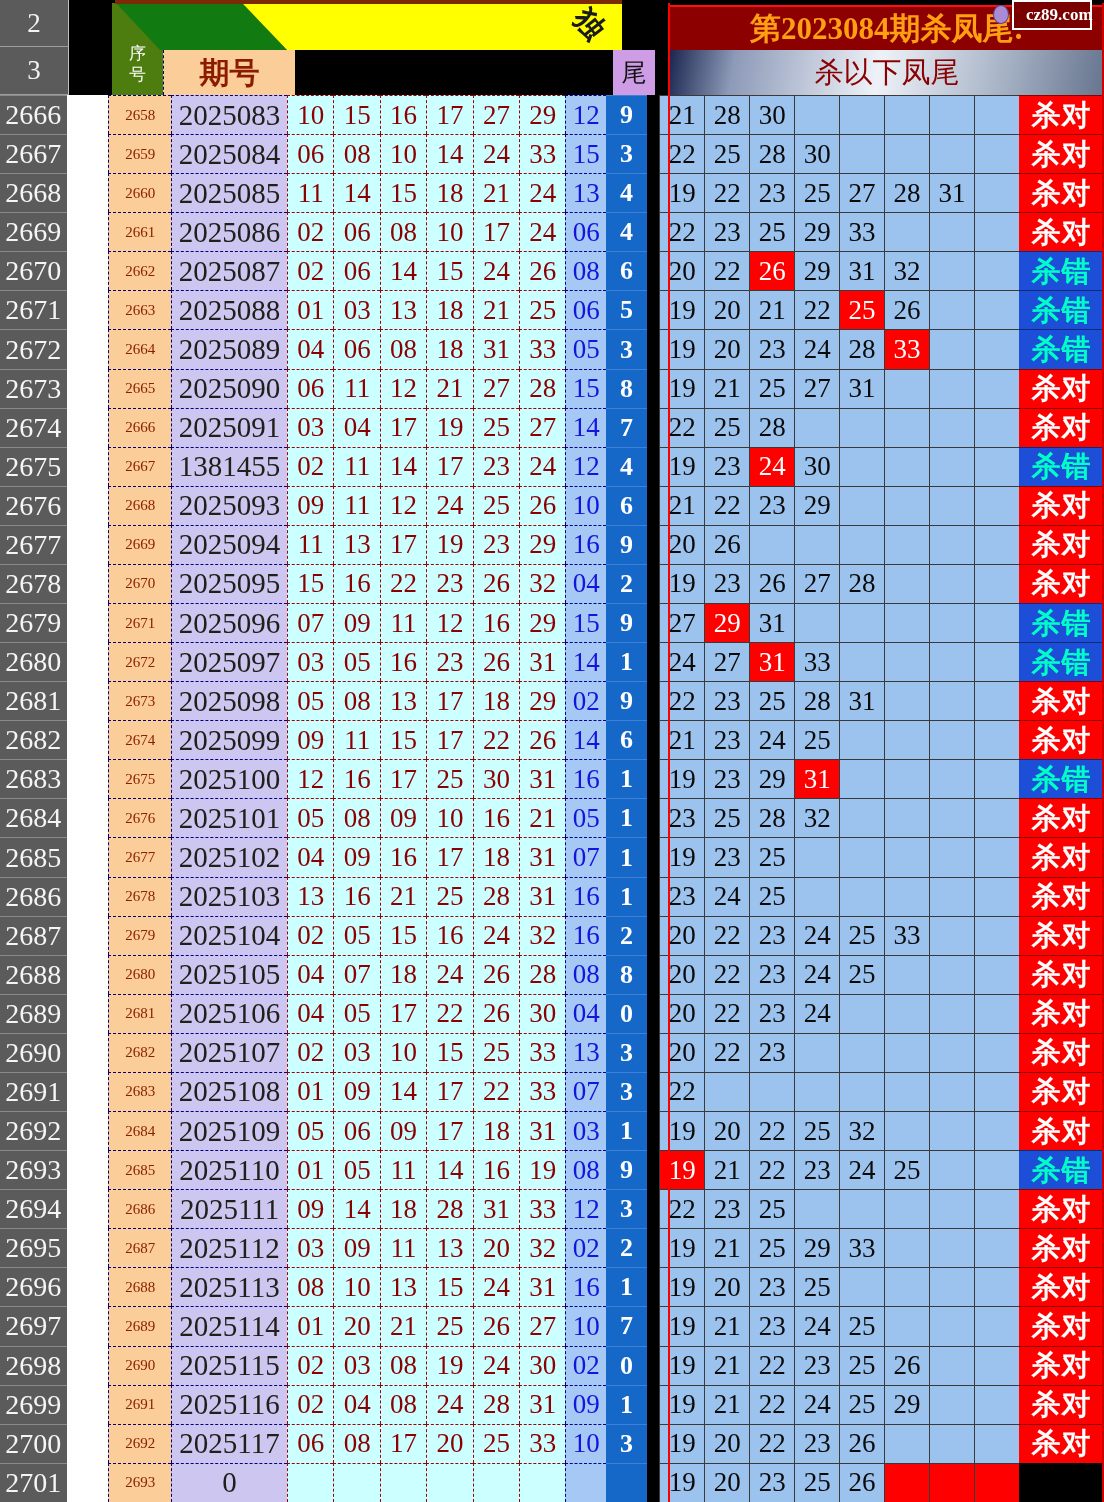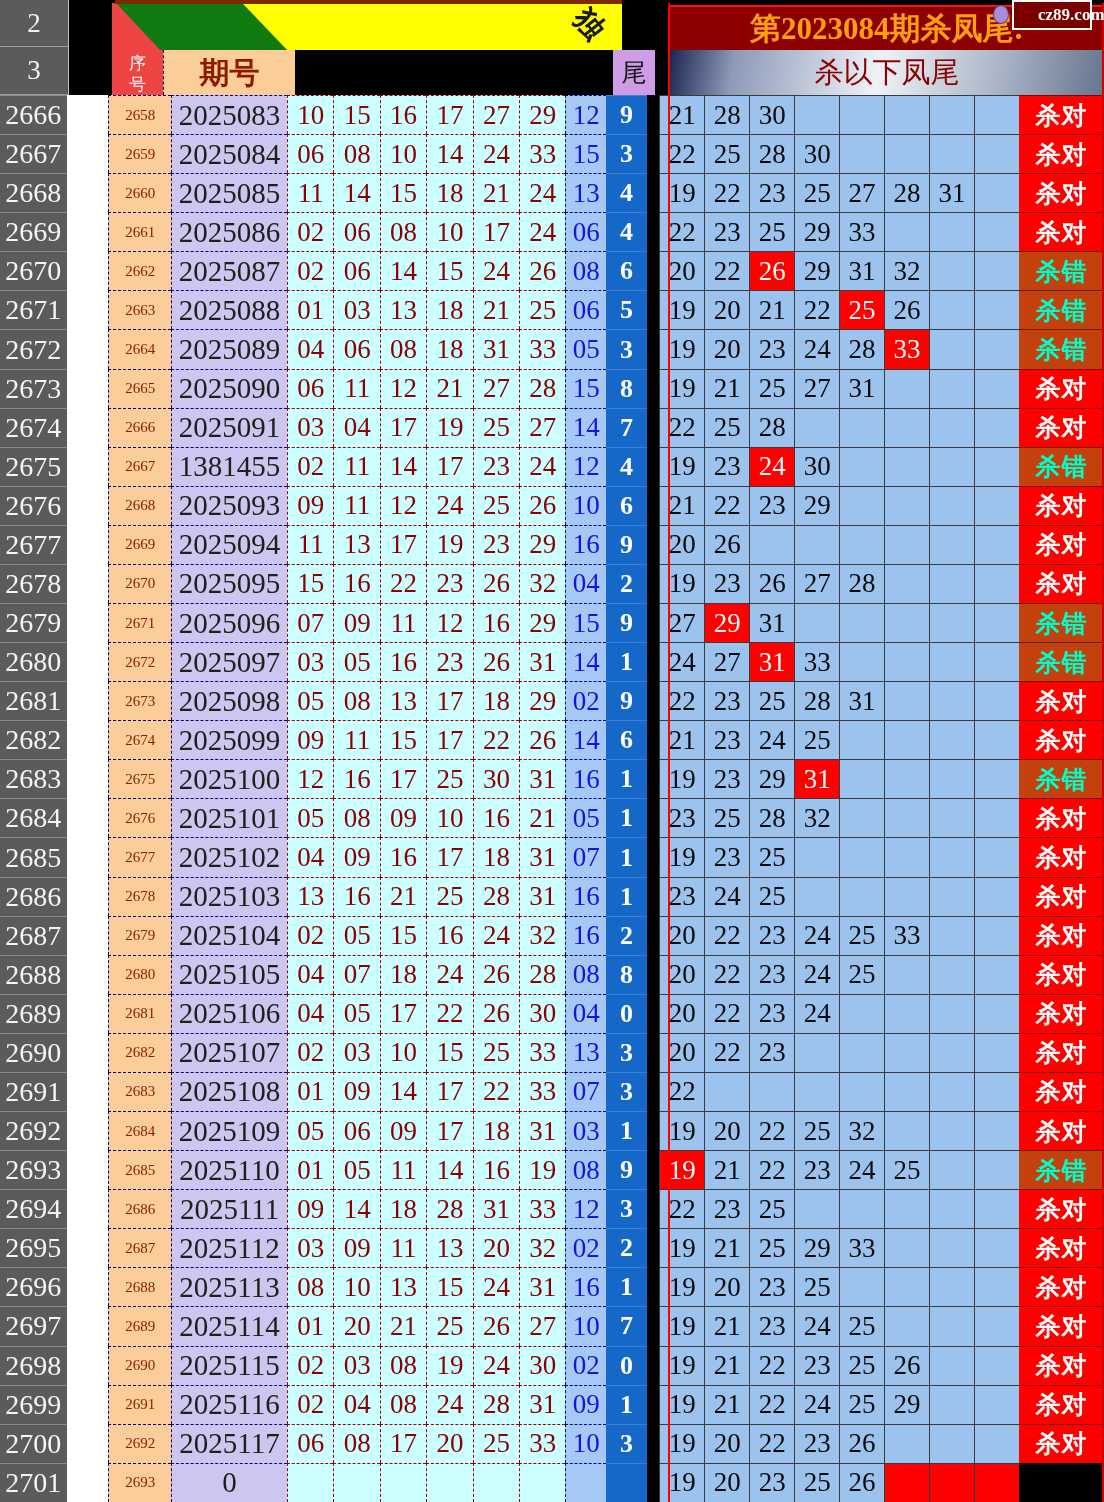--- a/index.html
+++ b/index.html
@@ -13,41 +13,41 @@
               border-bottom:1px solid #9d9d9d;border-right:1px solid #bfbfbf;}
   
   .banner{left:112px;top:0;width:510px;height:50px;}
   .banner-line{position:absolute;left:3px;top:0;width:507px;height:4px;background:#7B2A05;}
   .banner-green{position:absolute;left:0;top:4px;width:510px;height:46px;background:#117A11;
                 clip-path:polygon(5px 0,131px 0,175px 46px,48px 46px);}
   .banner-yellow{position:absolute;left:0;top:4px;width:510px;height:46px;background:#FFFF00;
                 clip-path:polygon(131px 0,510px 0,510px 46px,175px 46px);}
   .banner-glyph{position:absolute;left:462px;top:4px;font-size:30px;color:#1a1a1a;
                 transform:rotate(52deg);font-weight:bold;}
-  .seq-hdr{left:112px;top:3px;width:51px;height:92px;background:#ef4444;z-index:0;
-           display:flex;align-items:flex-end;justify-content:center;padding-bottom:0;}
+  .seq-hdr{left:112px;top:3px;width:51px;height:92px;background:#4d7c0f;z-index:0;
+           display:flex;align-items:flex-end;justify-content:center;padding-bottom:10px;}
   .seq-hdr span{display:block;width:19px;color:#fff;font-size:17px;line-height:21px;
                 word-break:break-all;text-align:center;}
   .period-hdr{left:163px;top:50px;width:132px;height:45px;background:#FBCD98;color:#8B1A00;
               font-weight:bold;font-size:30px;border-left:1px dashed #000080;}
   .ball-hdrs{left:283px;top:50px;width:330px;height:45px;display:flex;}
   .ball-hdr{width:48px;height:45px;background:#1568C8;color:#FFFFFF;font-size:25px;
             display:flex;align-items:center;justify-content:center;
             border-right:1px solid #0d4c96;box-sizing:border-box;}
   .ball-hdr.blue-lbl{width:42px;color:#00FFFF;border-right:none;}
   .tail-hdr{left:613px;top:50px;width:42px;height:45px;background:#CE9DE6;color:#111;font-size:25px;}
   
   .right-title{left:670px;top:5px;width:434px;height:45px;background:#8C0000;
                border-top:2px solid #FF1010;color:#FFA012;font-size:31px;font-weight:bold;}
   .right-sub{left:670px;top:50px;width:434px;height:45px;color:#8B0000;font-size:29px;font-weight:normal;
              background:linear-gradient(100deg,#1c2650 0%,#8d9ab8 15%,#eef2f8 48%,#aab6c8 75%,#66748e 100%);}
   .red-vline{left:668px;top:3px;width:2px;height:1499px;background:#FF0000;z-index:5;}
   .red-vline-r{left:1102px;top:3px;width:2px;height:1499px;background:#D00000;z-index:5;}
   .badge{left:1012px;top:0;width:80px;height:30px;background:#7A0000;border:2px solid #FFFFFF;
-         display:flex;align-items:center;padding-left:20px;z-index:6;box-sizing:border-box;}
+         display:flex;align-items:center;padding-left:8px;z-index:6;box-sizing:border-box;}
   .badge-square{width:14px;height:14px;background:#FFFF00;margin-right:4px;}
   .badge-text{color:#fff;font-size:17px;font-weight:bold;}
   .site-logo{left:993px;top:5px;width:16px;height:19px;border-radius:50%;
              background:#A98BD6;border:1px solid #5E4390;z-index:6;}
 
   
   .rows{left:0;top:95px;width:1104px;height:1407px;display:flex;flex-direction:column;}
   .row{flex:1;display:flex;}
   .row > div{box-sizing:border-box;display:flex;align-items:center;justify-content:center;line-height:1;}
   .c-rowno{width:69px;background:#5B5B5B;color:#F5F5F5;font-size:28px;border-top:1px solid #8a8a8a;}
@@ -60,24 +60,24 @@
           border-top:1px dashed #A00000;border-left:1px dashed #A00000;}
   .c-blue{width:42px;background:#A6C8F4;color:#1414DC;font-size:27px;
           border-top:1px dashed #000090;border-left:1px dashed #000090;}
   .c-tail{width:42px;background:#1568C8;color:#FFFFFF;font-size:26px;font-weight:bold;
           border-top:1px solid #3f7fd4;}
   .c-gapcell{width:13px;background:#000000;}
   .c-kill{width:46.5px;background:#9CC3EE;color:#0a0a0a;font-size:27px;
           border-top:1px solid #3a3a3a;border-left:1px solid #3a3a3a;}
   .c-kill.hot{background:#FF0000;color:#FFFFFF;}
   .c-kill.redfill{background:#FF0000;}
-  .c-verdict{width:88px;font-size:25px;font-weight:bold;letter-spacing:1px;
+  .c-verdict{width:88px;font-size:29px;font-weight:bold;letter-spacing:1px;
              border-top:1px solid rgba(0,0,0,0.45);}
   .v-correct{background:#FF0000;color:#FFFFFF;}
-  .v-wrong{background:#c2410c;color:#00FFC8;}
+  .v-wrong{background:#1d4ed8;color:#00FFC8;}
   .v-none{background:#000000;}
 </style>
 </head>
 <body>
 
 <div class="app">
 
   <div class="abs ctr hdr-corner" style="top:0;height:47px;">2</div>
   <div class="abs ctr hdr-corner" style="top:47px;height:48px;">3</div>
 

